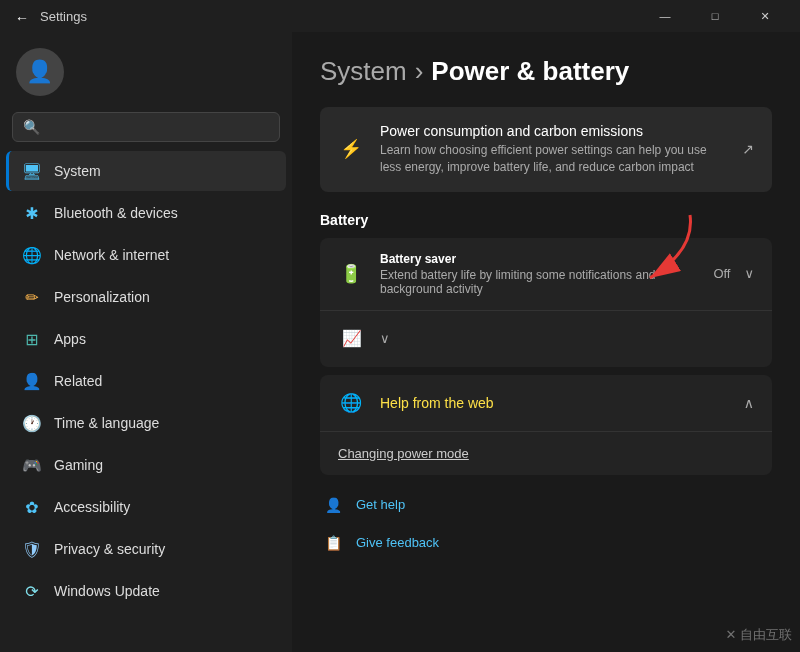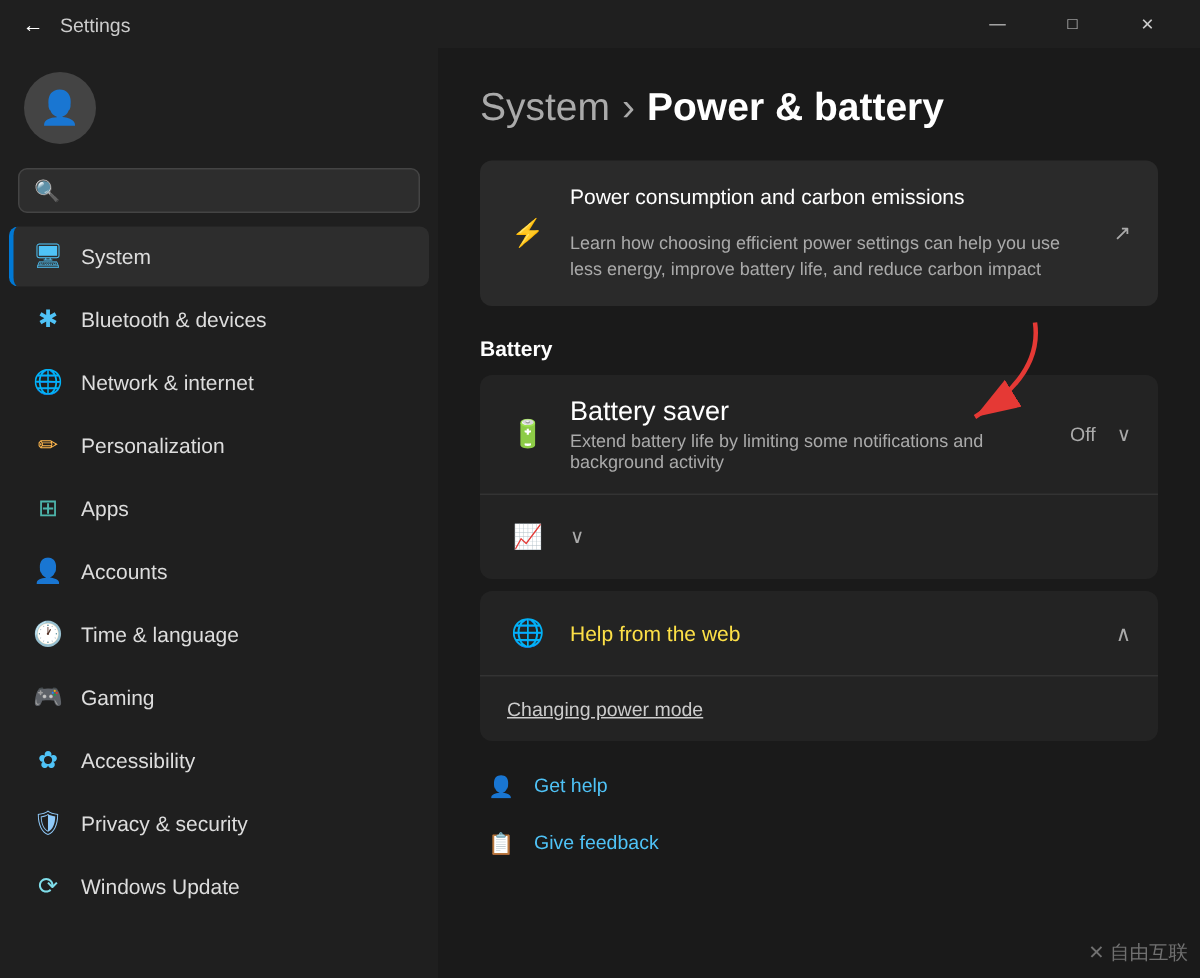--- a/index.html
+++ b/index.html
@@ -189,21 +189,21 @@
       justify-content: center;
       font-size: 18px;
       color: #aaa;
       flex-shrink: 0;
     }
     .card-text { flex: 1; }
     .card-title {
       font-size: 14px;
       font-weight: 500;
       color: #fff;
-      margin-bottom: 15px;
+      margin-bottom: 3px;
     }
     .card-desc {
       font-size: 12px;
       color: #aaa;
       line-height: 1.4;
     }
     .card-action {
       color: #aaa;
       font-size: 14px;
       cursor: pointer;
@@ -236,22 +236,22 @@
       height: 28px;
       display: flex;
       align-items: center;
       justify-content: center;
       font-size: 18px;
       color: #aaa;
       flex-shrink: 0;
     }
     .battery-row-content { flex: 1; }
     .battery-row-title {
-      font-size: 18px;
-      font-weight: 400;
+      font-size: 12px;
+      font-weight: 700;
       color: #fff;
     }
     .battery-row-desc {
       font-size: 12px;
       color: #aaa;
       margin-top: 2px;
     }
     .battery-row-right {
       display: flex;
       align-items: center;
@@ -373,21 +373,21 @@
     <div class="nav-item">
       <div class="nav-icon orange">✏</div>
       <span>Personalization</span>
     </div>
     <div class="nav-item">
       <div class="nav-icon teal">⊞</div>
       <span>Apps</span>
     </div>
     <div class="nav-item">
       <div class="nav-icon blue">👤</div>
-      <span>Accounts</span>
+      <span>Related</span>
     </div>
     <div class="nav-item">
       <div class="nav-icon green">🕐</div>
       <span>Time &amp; language</span>
     </div>
     <div class="nav-item">
       <div class="nav-icon purple">🎮</div>
       <span>Gaming</span>
     </div>
     <div class="nav-item">

